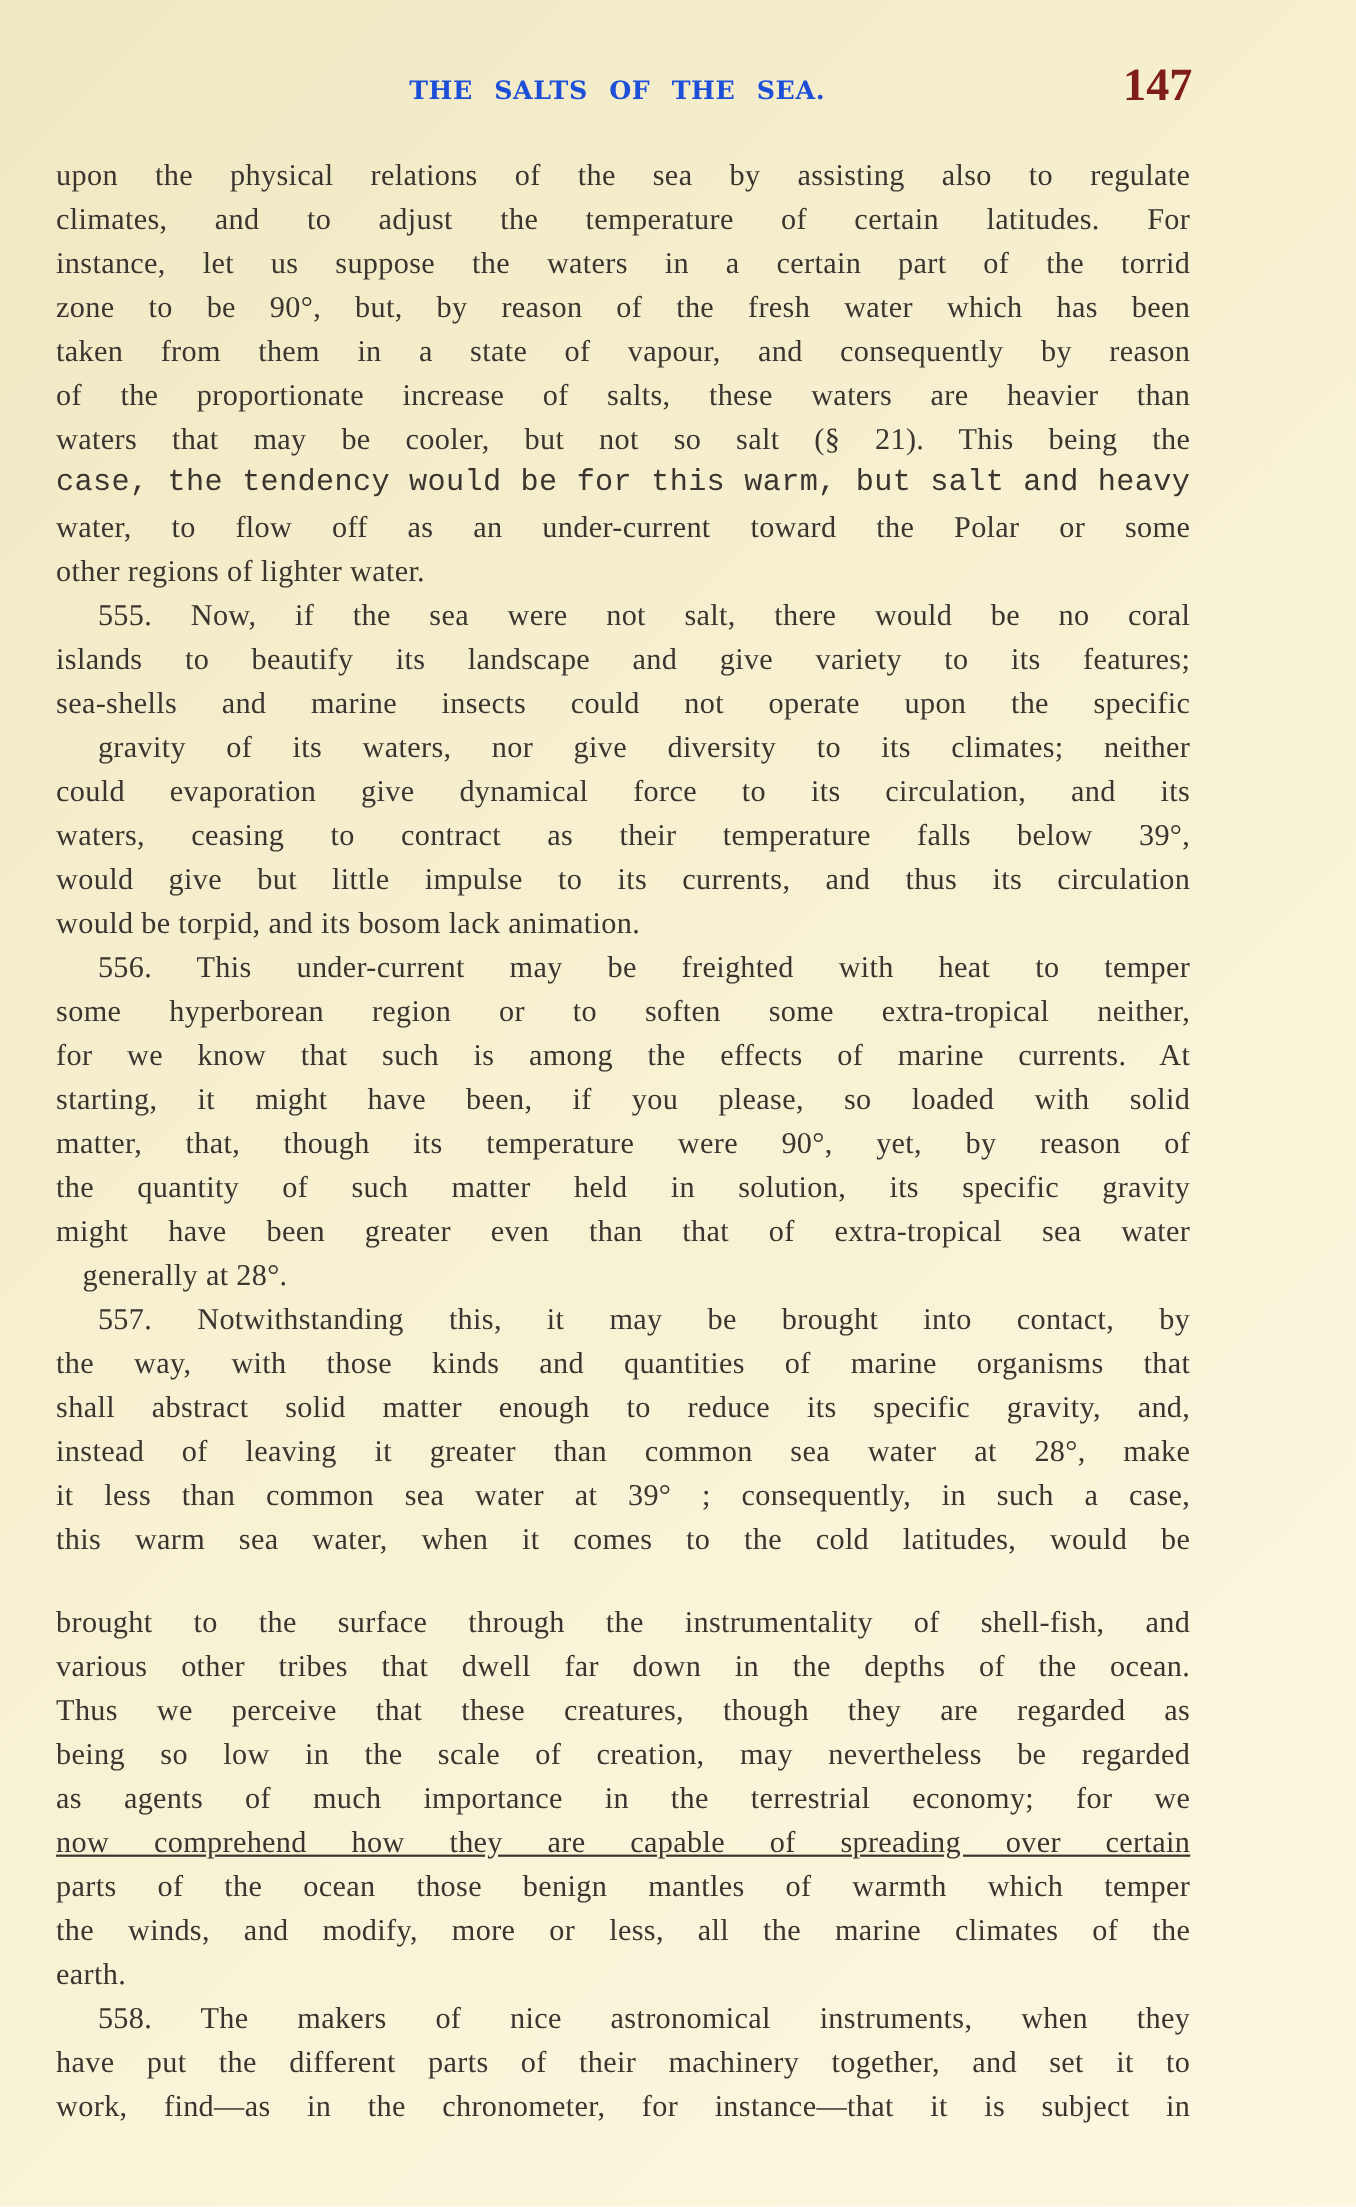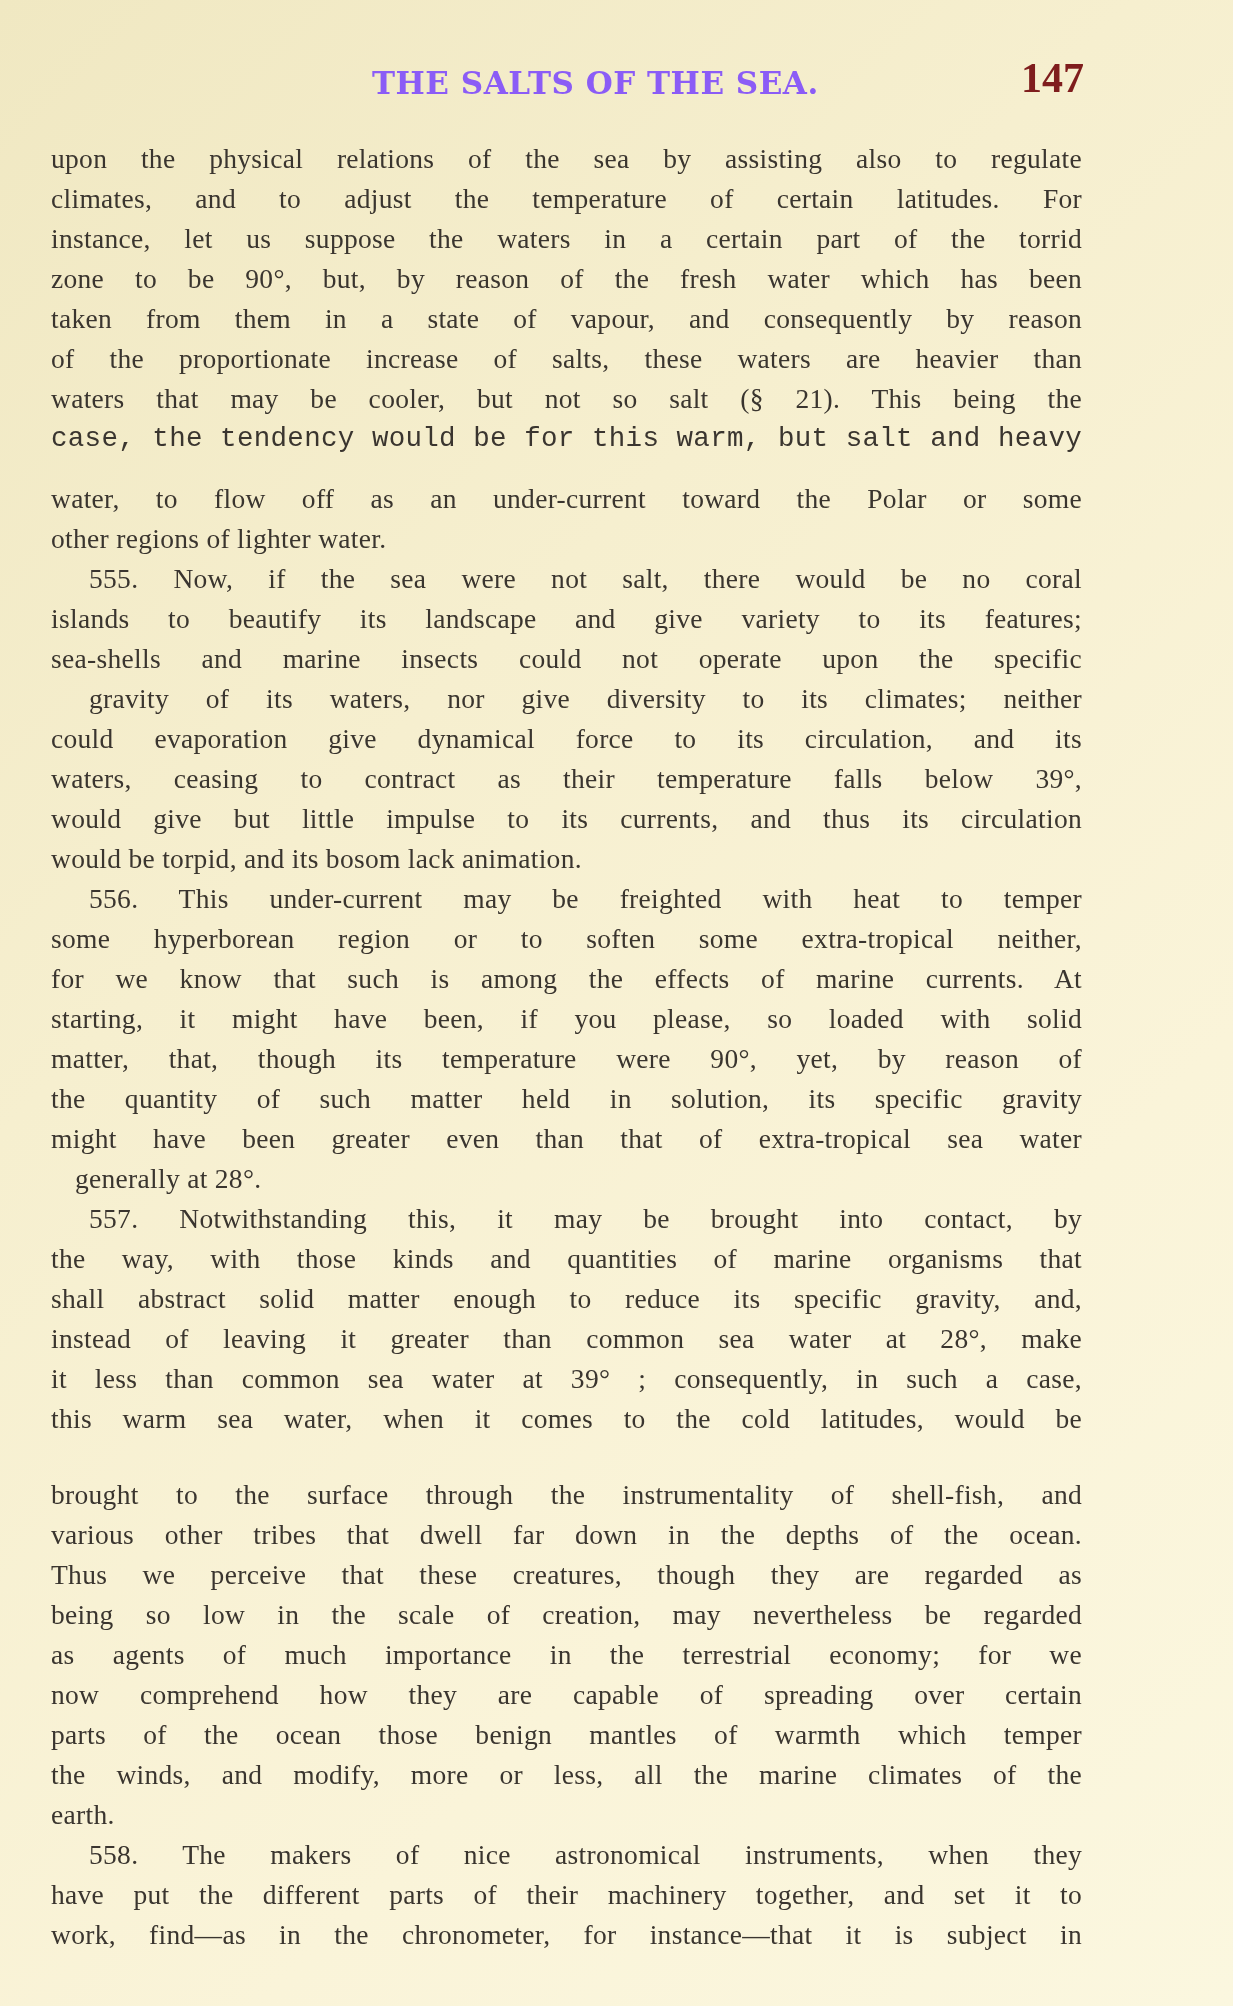--- a/index.html
+++ b/index.html
@@ -6,22 +6,22 @@
   body {
     width: 1233px; height: 2006px; overflow: hidden;
     background: linear-gradient(135deg, #f0e8c2 0%, #f6efcf 35%, #faf4d9 70%, #fbf7df 100%);
     position: relative;
     font-family: "DejaVu Serif", "Liberation Serif", serif;
     color: #3a352f;
   }
   .page { position: absolute; left: 0; top: 0; width: 1233px; height: 2006px; }
   .running-head {
     position: absolute; left: 372px; top: 68px; width: 378px; height: 30px;
-    font-family: "DejaVu Serif", serif; font-weight: bold; font-size: 31px;
-    letter-spacing: 0.5px; color: #8b5cf6; white-space: nowrap;
+    font-family: "DejaVu Serif", serif; font-weight: bold; font-size: 23px;
+    letter-spacing: 0.5px; color: #1d4ed8; white-space: nowrap;
     text-align: justify; text-align-last: justify; line-height: 30px;
   }
   .folio {
     position: absolute; left: 1018px; top: 58px; width: 66px; height: 40px;
     font-family: "Liberation Serif", serif; font-weight: bold; font-size: 42px;
     line-height: 40px; color: #7f1d1d; text-align: right; letter-spacing: 0px;
   }
   .body-text {
     position: absolute; left: 51px; top: 139px; width: 1031px;
   }
@@ -47,21 +47,21 @@
 
     <div>
       <div class="line" style="white-space: nowrap;">upon the physical relations of the sea by assisting also to regulate</div>
       <div class="line" style="white-space: nowrap;">climates, and to adjust the temperature of certain latitudes.  For</div>
       <div class="line" style="white-space: nowrap;">instance, let us suppose the waters in a certain part of the torrid</div>
       <div class="line" style="white-space: nowrap;">zone to be 90°, but, by reason of the fresh water which has been</div>
       <div class="line" style="white-space: nowrap;">taken from them in a state of vapour, and consequently by reason</div>
       <div class="line" style="white-space: nowrap;">of the proportionate increase of salts, these waters are heavier than</div>
       <div class="line" style="white-space: nowrap;">waters that may be cooler, but not so salt (§ 21).  This being the</div>
       <div class="line" style="white-space: nowrap; font-family: Liberation Mono, monospace;">case, the tendency would be for this warm, but salt and heavy</div>
-      <div class="line" style="white-space: nowrap; margin-top: 20px;">water, to flow off as an under-current toward the Polar or some</div>
+      <div class="line" style="white-space: nowrap;">water, to flow off as an under-current toward the Polar or some</div>
       <div class="line last" style="white-space: nowrap;">other regions of lighter water.</div>
     </div>
 
     <div>
       <div class="line indent" style="white-space: nowrap;">555. Now, if the sea were not salt, there would be no coral</div>
       <div class="line" style="white-space: nowrap;">islands to beautify its landscape and give variety to its features;</div>
       <div class="line" style="white-space: nowrap;">sea-shells and marine insects could not operate upon the specific</div>
       <div class="line" style="white-space: nowrap; margin-left: 38px;">gravity of its waters, nor give diversity to its climates; neither</div>
       <div class="line" style="white-space: nowrap;">could evaporation give dynamical force to its circulation, and its</div>
       <div class="line" style="white-space: nowrap;">waters, ceasing to contract as their temperature falls below 39°,</div>
@@ -85,21 +85,21 @@
       <div class="line" style="white-space: nowrap;">the way, with those kinds and quantities of marine organisms that</div>
       <div class="line" style="white-space: nowrap;">shall abstract solid matter enough to reduce its specific gravity, and,</div>
       <div class="line" style="white-space: nowrap;">instead of leaving it greater than common sea water at 28°, make</div>
       <div class="line" style="white-space: nowrap;">it less than common sea water at 39° ; consequently, in such a case,</div>
       <div class="line" style="white-space: nowrap;">this warm sea water, when it comes to the cold latitudes, would be</div>
       <div class="line" style="white-space: nowrap; margin-top: 36px;">brought to the surface through the instrumentality of shell-fish, and</div>
       <div class="line" style="white-space: nowrap;">various other tribes that dwell far down in the depths of the ocean.</div>
       <div class="line" style="white-space: nowrap;">Thus we perceive that these creatures, though they are regarded as</div>
       <div class="line" style="white-space: nowrap;">being so low in the scale of creation, may nevertheless be regarded</div>
       <div class="line" style="white-space: nowrap;">as agents of much importance in the terrestrial economy; for we</div>
-      <div class="line" style="white-space: nowrap;">now comprehend how they are capable of spreading over certain</div>
+      <div class="line" style="white-space: nowrap; text-decoration: underline;">now comprehend how they are capable of spreading over certain</div>
       <div class="line" style="white-space: nowrap;">parts of the ocean those benign mantles of warmth which temper</div>
       <div class="line" style="white-space: nowrap;">the winds, and modify, more or less, all the marine climates of the</div>
       <div class="line last" style="white-space: nowrap;">earth.</div>
     </div>
 
     <div>
       <div class="line indent" style="white-space: nowrap;">558. The makers of nice astronomical instruments, when they</div>
       <div class="line" style="white-space: nowrap;">have put the different parts of their machinery together, and set it to</div>
       <div class="line" style="white-space: nowrap;">work, find—as in the chronometer, for instance—that it is subject in</div>
     </div>

